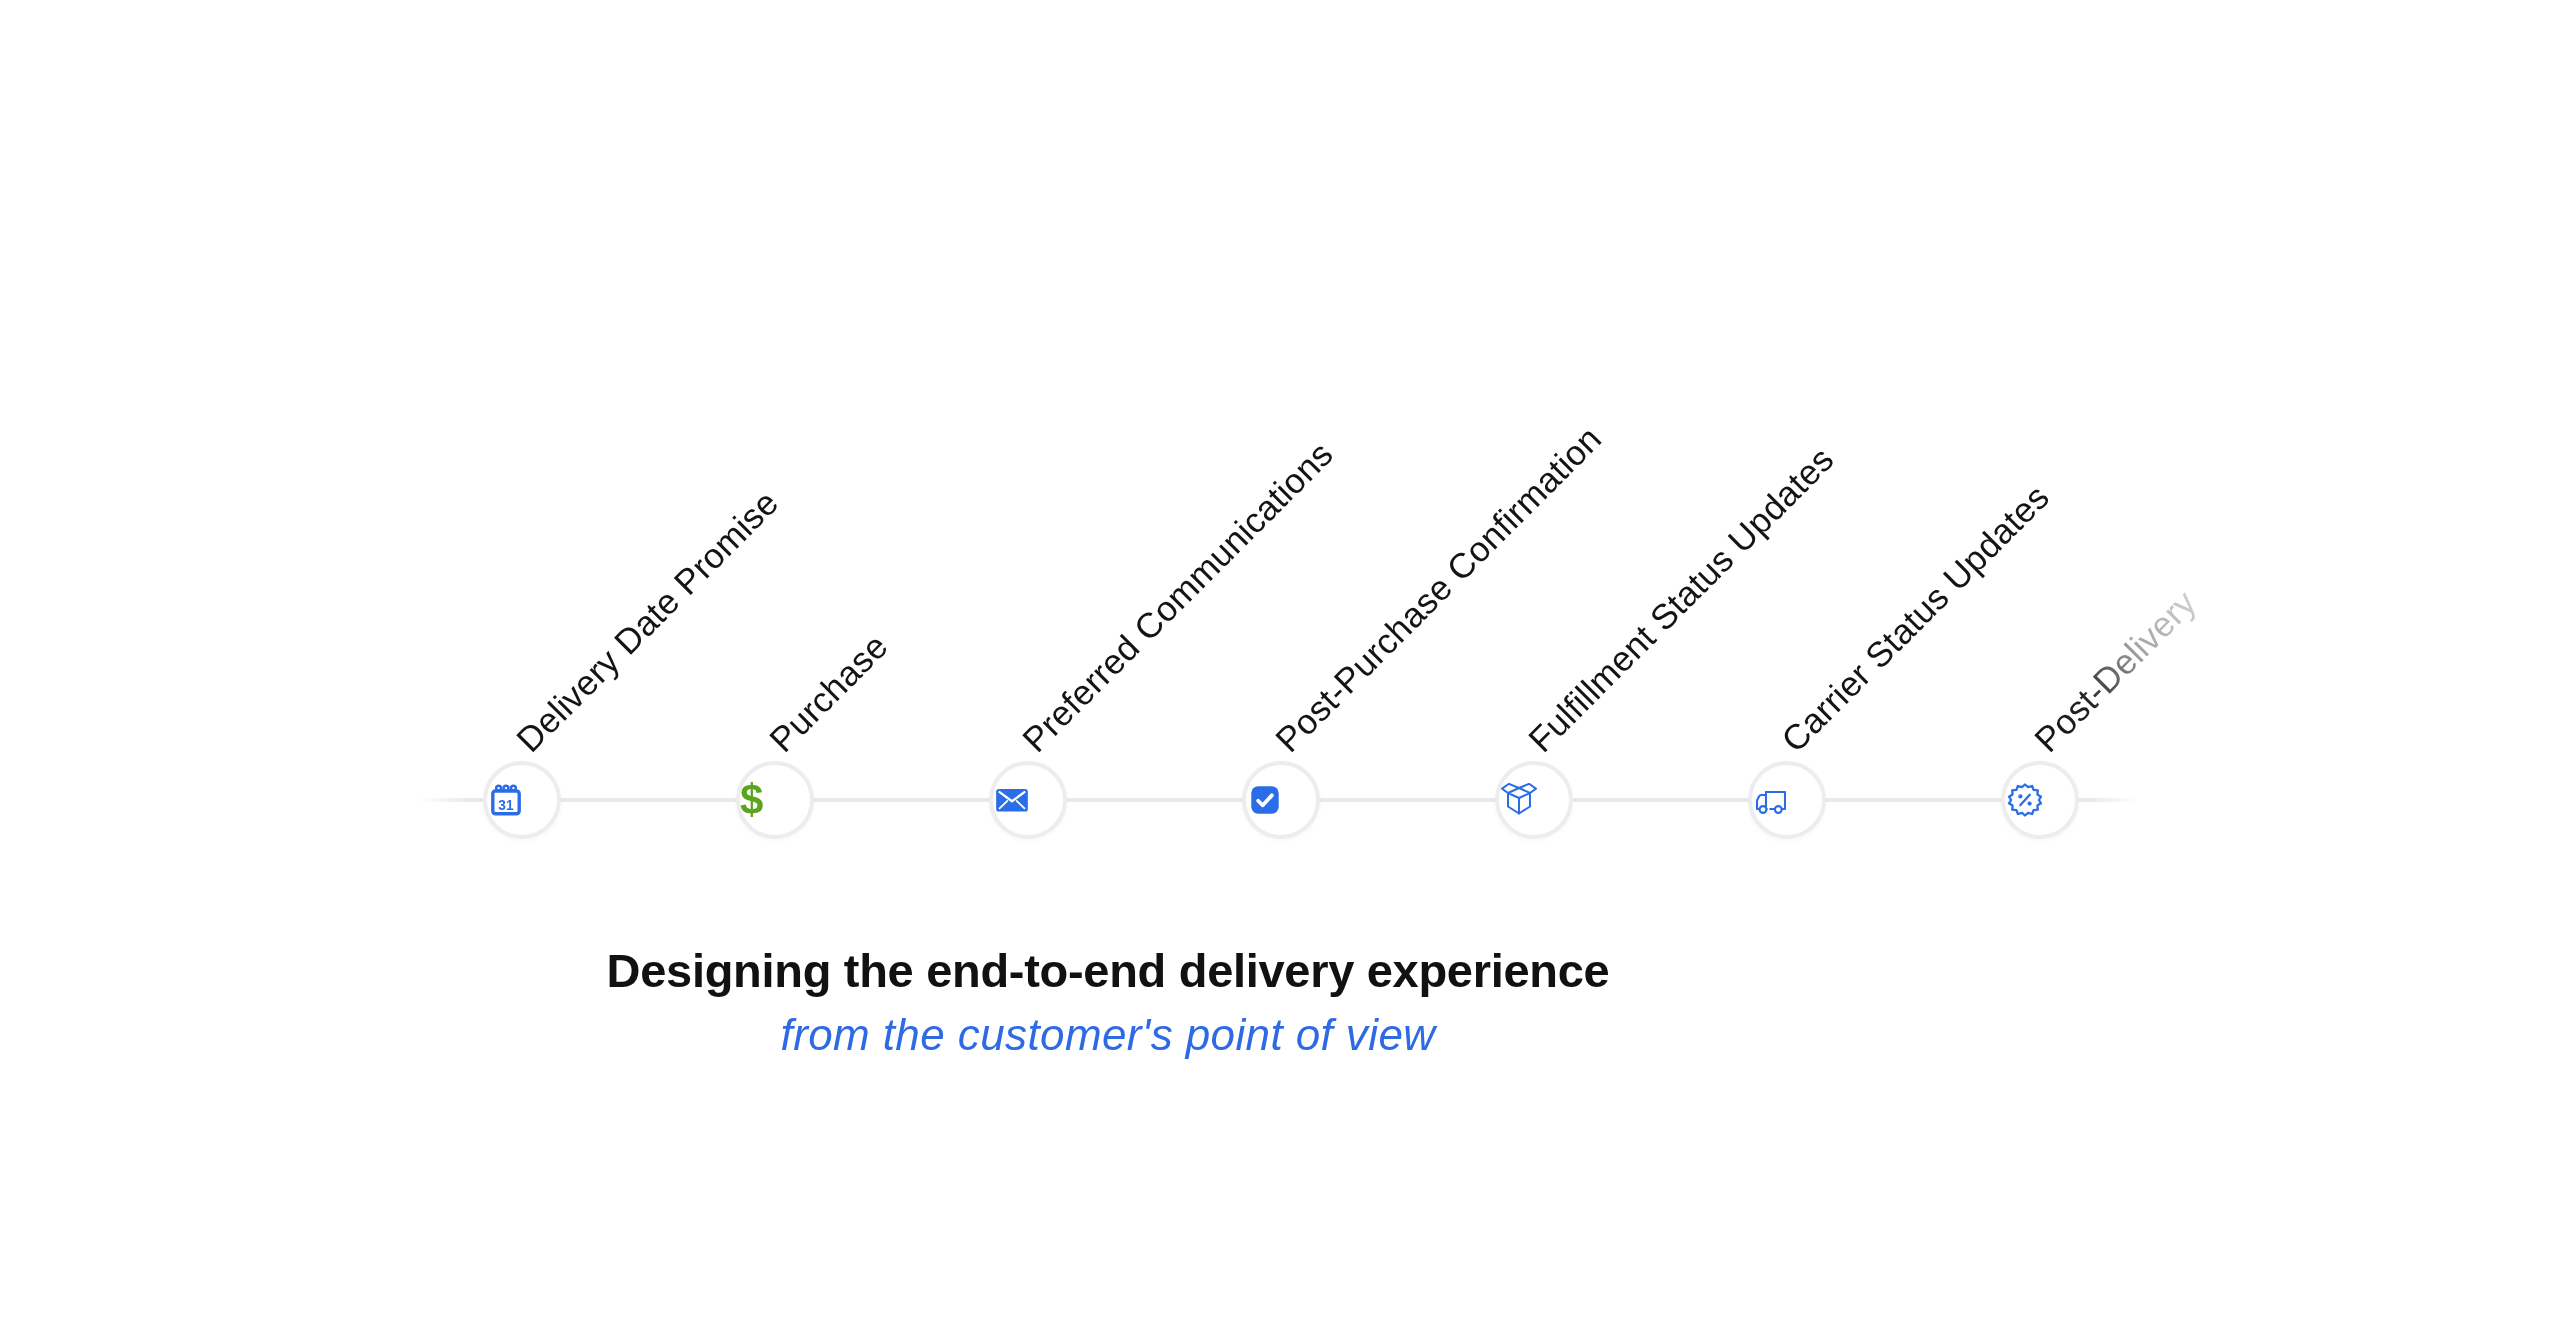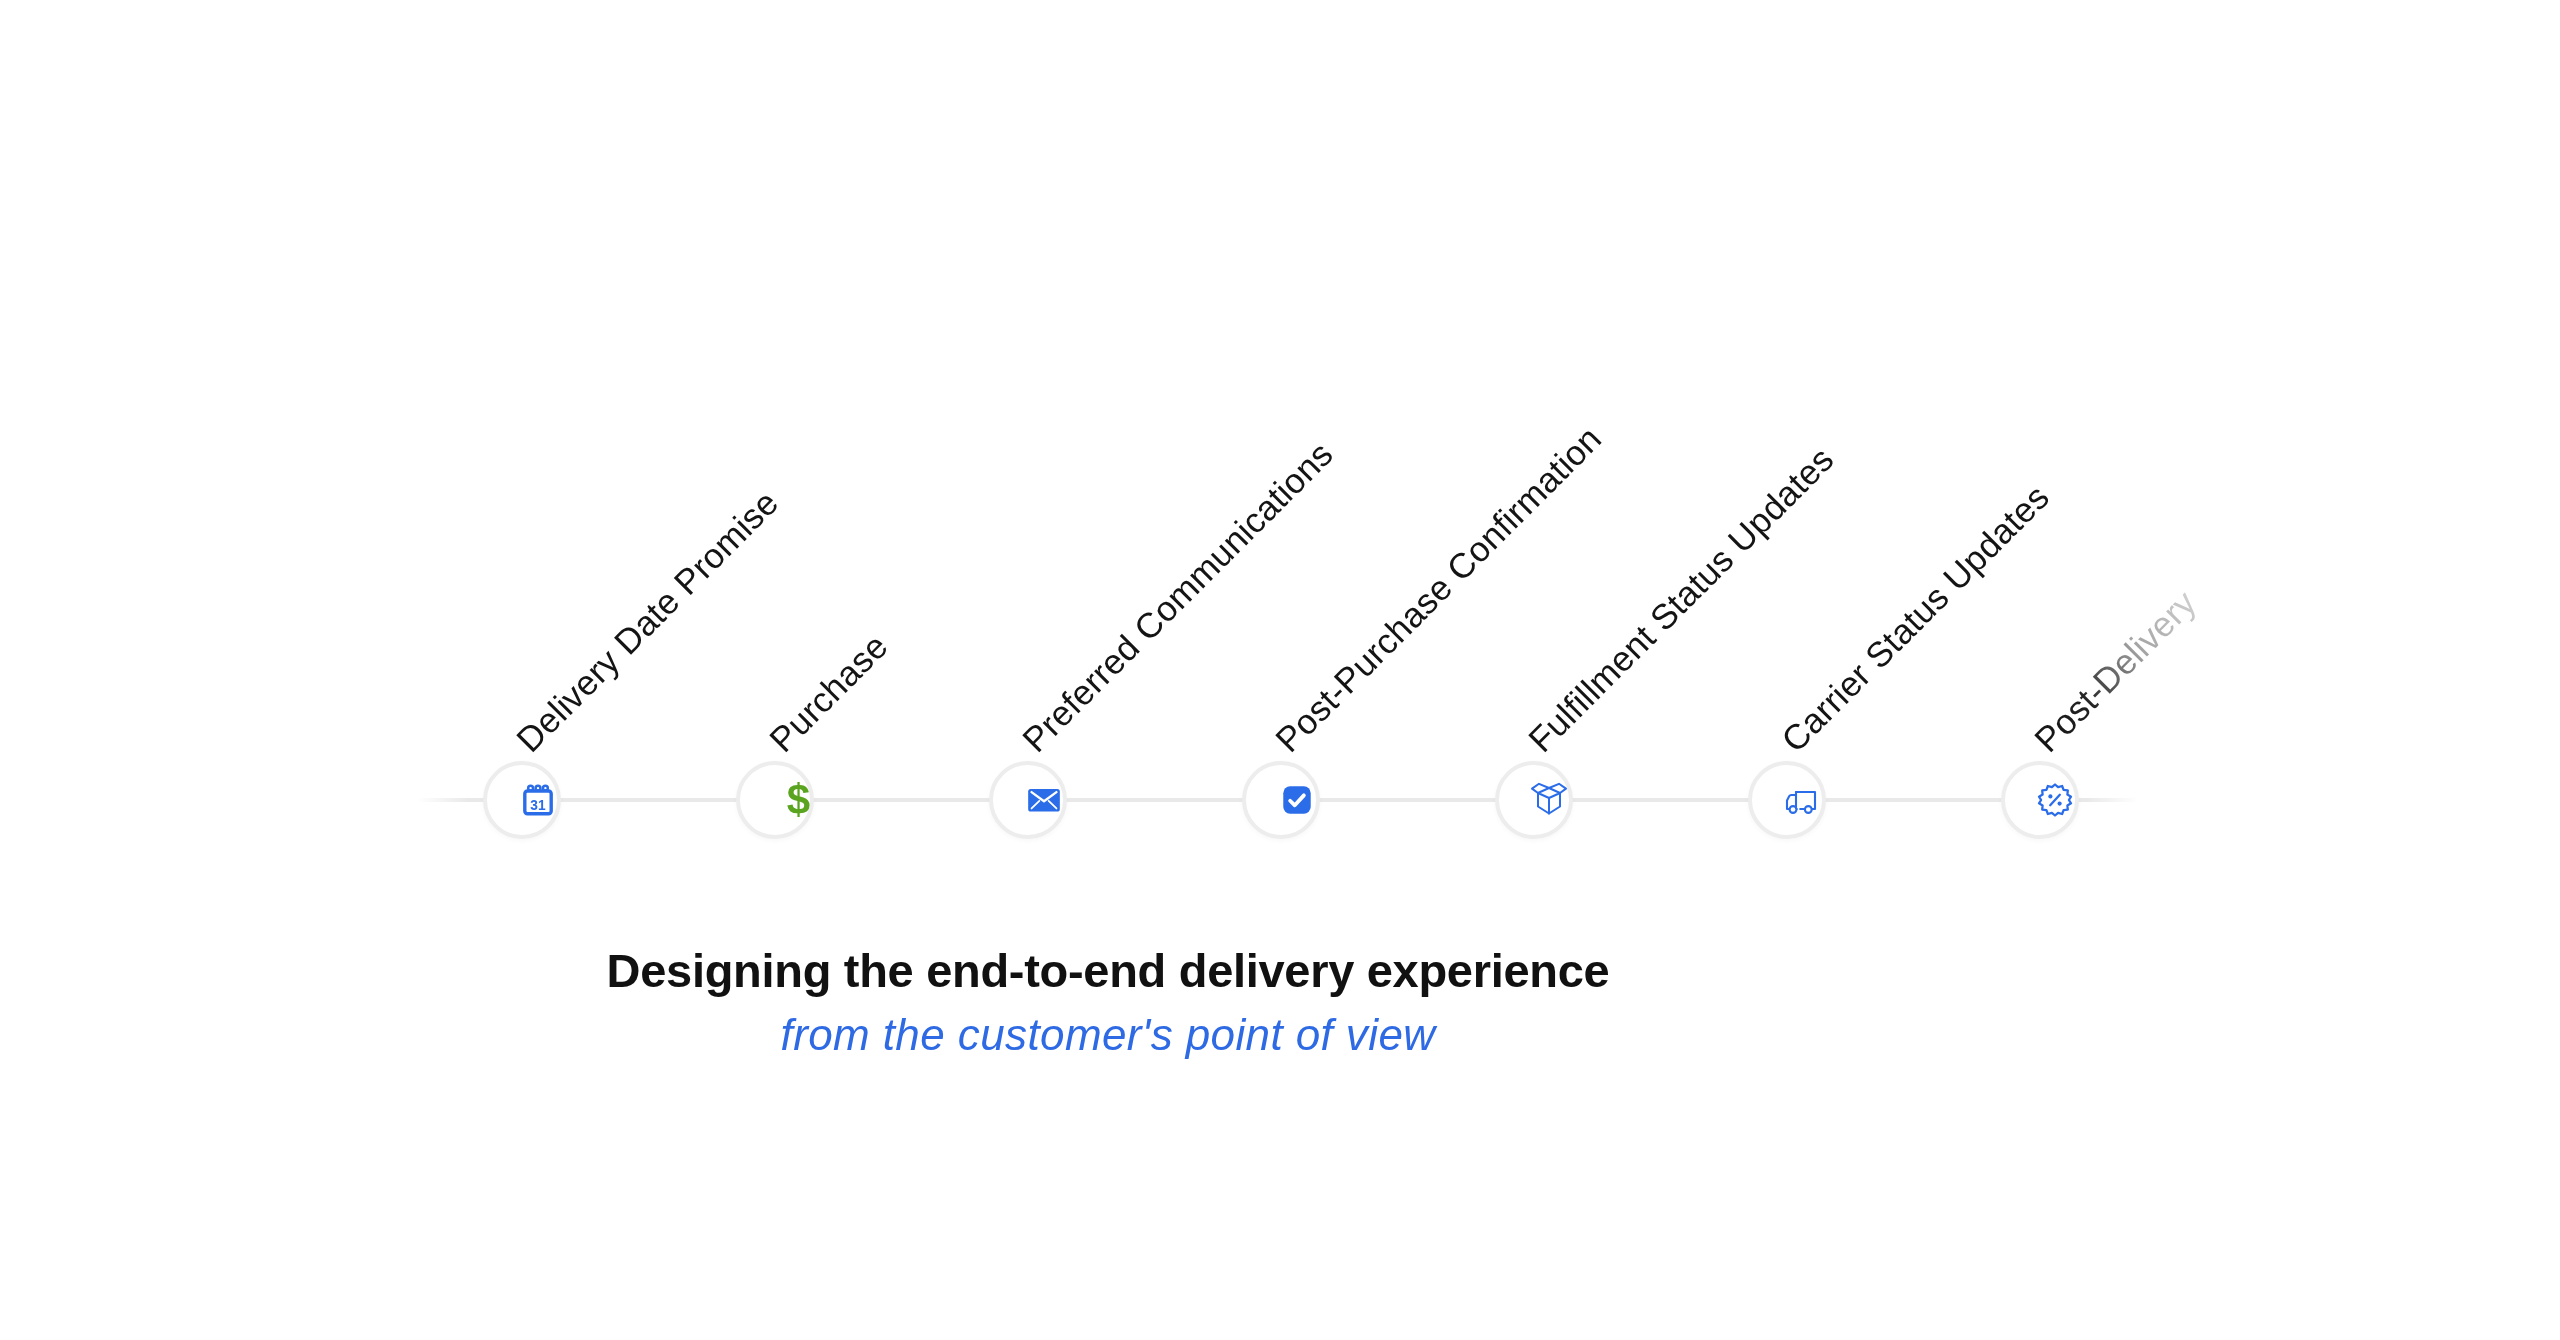--- a/index.html
+++ b/index.html
@@ -7,21 +7,21 @@
     position:relative;width:2560px;height:1340px;background:#ffffff;overflow:hidden;
     font-family:"Liberation Sans","DejaVu Sans",sans-serif;
   }
   .timeline-line{
     position:absolute;left:417px;top:798px;width:1721px;height:4px;border-radius:2px;
     background:linear-gradient(90deg, rgba(233,233,233,0) 0%, #e9e9e9 3%, #e9e9e9 97%, rgba(233,233,233,0) 100%);
   }
   .step-circle{
     position:absolute;top:800px;width:70px;height:70px;border:4px solid #ededed;
     border-radius:50%;background:#ffffff;transform:translate(-50%,-50%);
-    display:flex;align-items:center;justify-content:flex-end;
+    display:flex;align-items:center;justify-content:flex-start;
     box-shadow:0 2px 5px rgba(0,0,0,0.03);
   }
   .step-label{
     position:absolute;bottom:580px;white-space:nowrap;
     transform:rotate(-45deg);transform-origin:left bottom;
     font-size:35px;color:#141414;letter-spacing:0.2px;
   }
   .step-label.faded{
     background:linear-gradient(90deg,#141414 0%,#222222 30%,#a3a3a3 65%,#cfcfcf 100%);
     -webkit-background-clip:text;background-clip:text;color:transparent;

